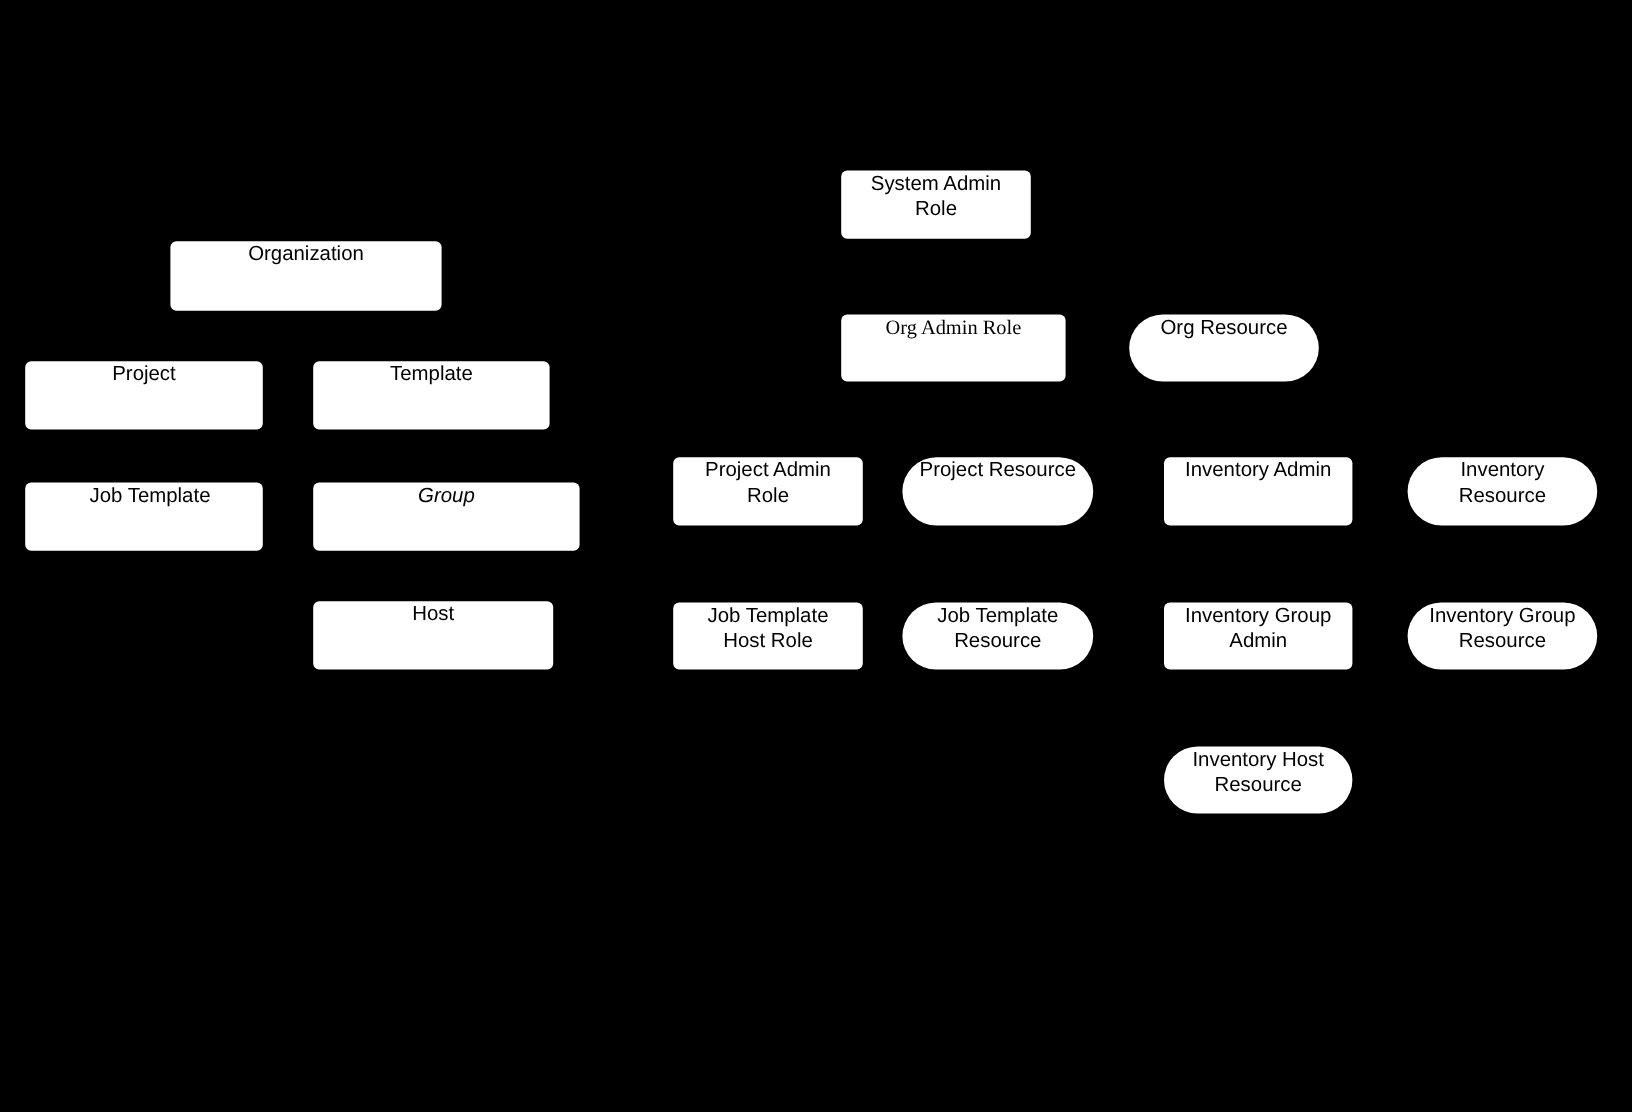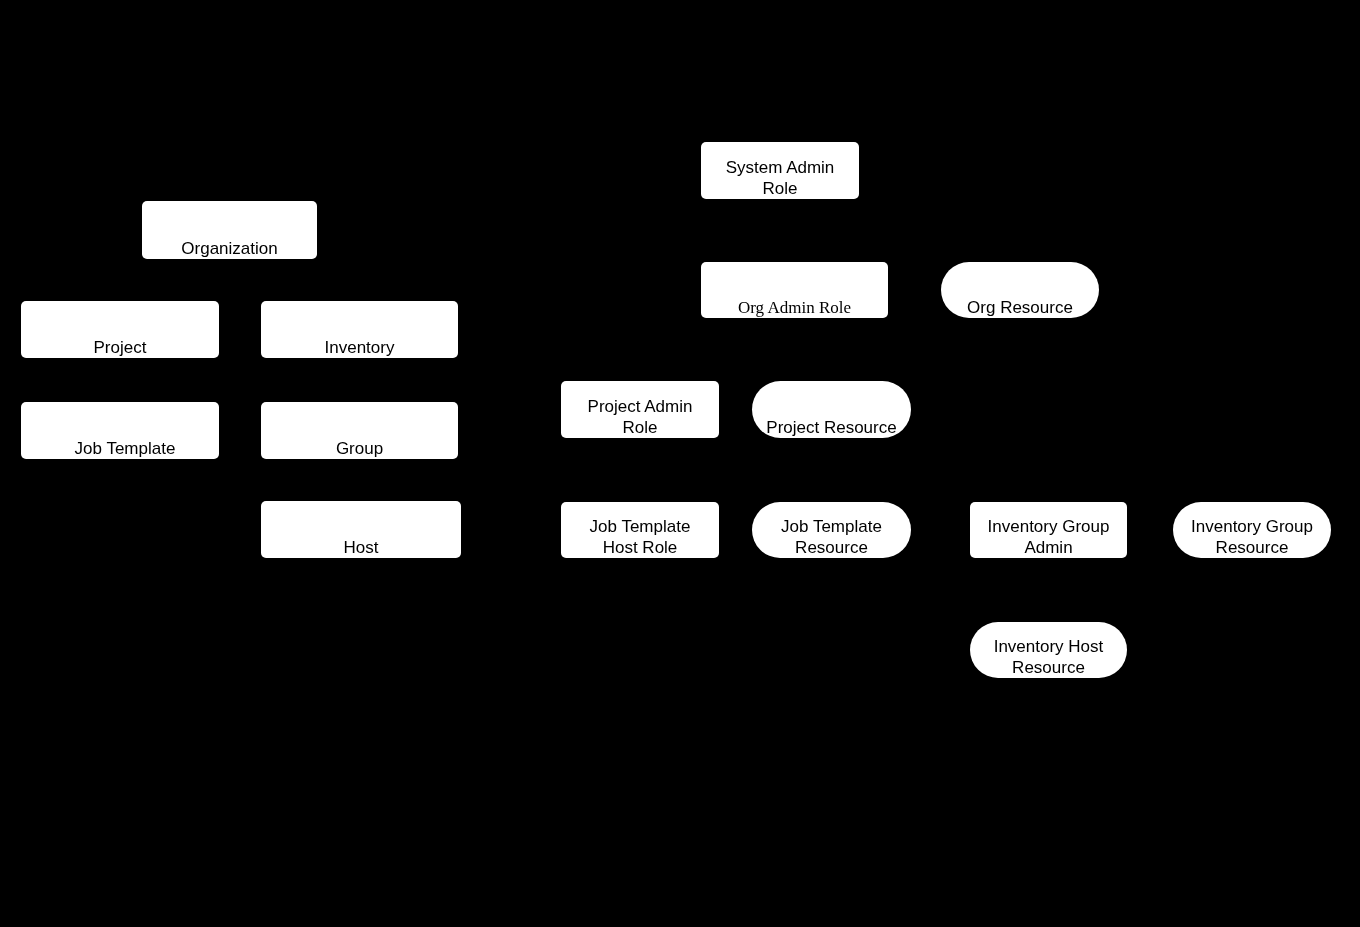--- a/index.html
+++ b/index.html
@@ -14,21 +14,21 @@
     background: #000000;
     overflow: hidden;
     font-family: "Liberation Sans", "DejaVu Sans", sans-serif;
   }
   .node {
     position: absolute;
     box-sizing: border-box;
     background: #ffffff;
     color: #000000;
     display: flex;
-    align-items: flex-end;
+    align-items: flex-start;
     justify-content: center;
     text-align: center;
     font-size: 17px;
     line-height: 1.25;
   }
   .node.rect {
     border-radius: 5px;
     padding: 0 10px;
   }
   .node.stadium {
@@ -37,37 +37,37 @@
   }
   .node .label {
     display: block;
   }
 </style>
 </head>
 <body>
 
 <div class="canvas">
 
-  <div class="node rect" style="left:142px; top:201px; width:175px; height:58px;">
+  <div class="node rect" style="left:142px; top:201px; width:226px; height:58px;">
     <span class="label">Organization</span>
   </div>
 
   <div class="node rect" style="left:21px; top:301px; width:198px; height:57px;">
     <span class="label">Project</span>
   </div>
 
   <div class="node rect" style="left:261px; top:301px; width:197px; height:57px;">
-    <span class="label">Inventory</span>
+    <span class="label">Template</span>
   </div>
 
   <div class="node rect" style="left:21px; top:402px; width:198px; height:57px;padding-left:20px;">
     <span class="label">Job Template</span>
   </div>
 
-  <div class="node rect" style="left:261px; top:402px; width:197px; height:57px;">
+  <div class="node rect" style="left:261px; top:402px; width:222px; height:57px;font-style:italic;">
     <span class="label">Group</span>
   </div>
 
   <div class="node rect" style="left:261px; top:501px; width:200px; height:57px;">
     <span class="label">Host</span>
   </div>
 
   <div class="node rect" style="left:701px; top:142px; width:158px; height:57px;">
     <span class="label">System Admin Role</span>
   </div>
@@ -81,21 +81,27 @@
   </div>
 
   <div class="node rect" style="left:561px; top:381px; width:158px; height:57px;">
     <span class="label">Project Admin Role</span>
   </div>
 
   <div class="node stadium" style="left:752px; top:381px; width:159px; height:57px;">
     <span class="label">Project Resource</span>
   </div>
 
+  <div class="node rect" style="left:970px; top:381px; width:157px; height:57px;">
+    <span class="label">Inventory Admin</span>
+  </div>
 
+  <div class="node stadium" style="left:1173px; top:381px; width:158px; height:57px;">
+    <span class="label">Inventory Resource</span>
+  </div>
 
   <div class="node rect" style="left:561px; top:502px; width:158px; height:56px;">
     <span class="label">Job Template Host Role</span>
   </div>
 
   <div class="node stadium" style="left:752px; top:502px; width:159px; height:56px;">
     <span class="label">Job Template Resource</span>
   </div>
 
   <div class="node rect" style="left:970px; top:502px; width:157px; height:56px;">

